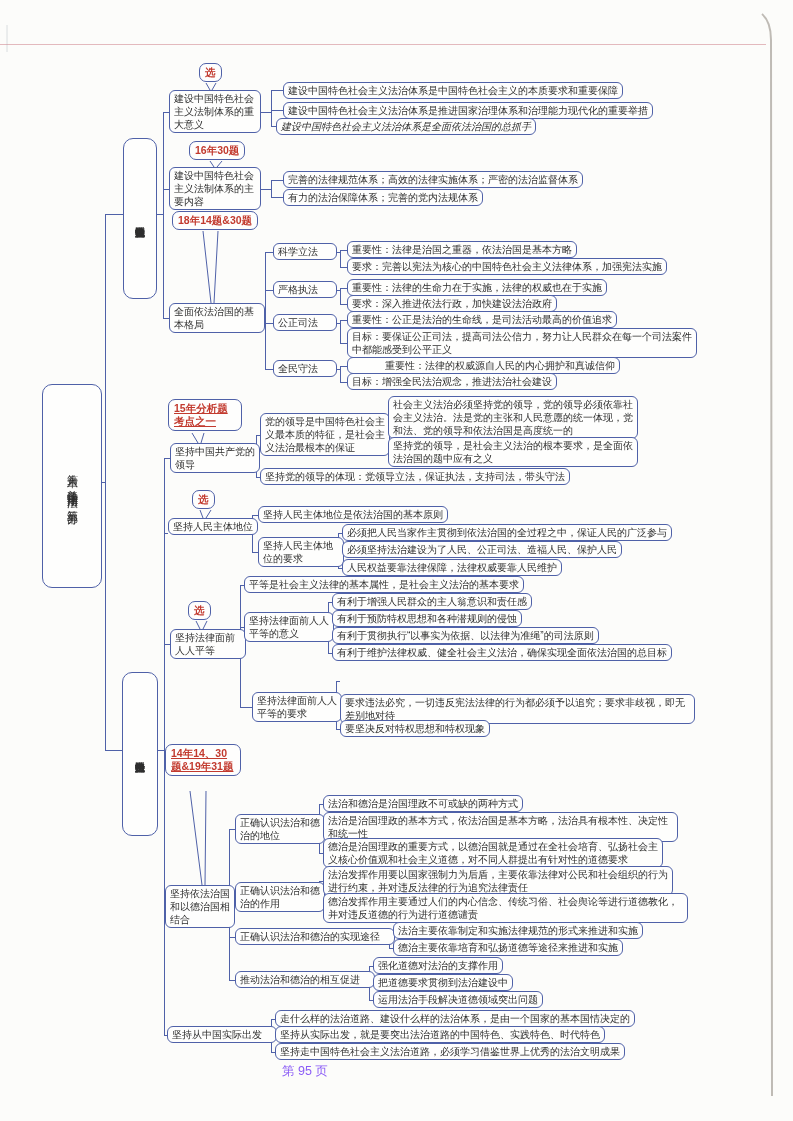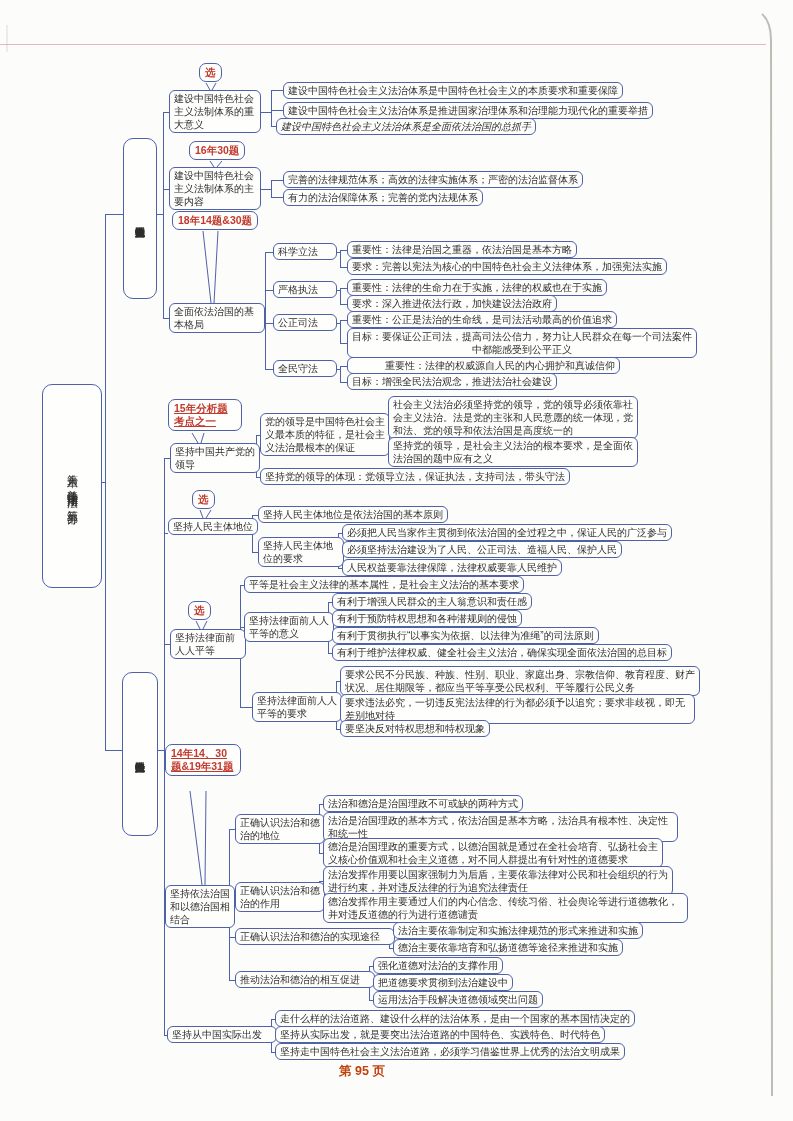--- a/index.html
+++ b/index.html
@@ -8,22 +8,22 @@
   #wires{position:absolute;left:0;top:0;width:793px;height:1121px;pointer-events:none;}
   .nd{position:absolute;background:#fefefd;border:1px solid #4f61a8;border-radius:6px;
       padding:1px 4px;font-size:10px;line-height:13px;color:#2f2f2f;white-space:nowrap;z-index:2;}
   .wd{white-space:normal;word-break:break-all;}
   .vt{writing-mode:vertical-rl;text-orientation:upright;white-space:normal;display:flex;
       align-items:center;justify-content:center;letter-spacing:1px;border-radius:10px;padding:3px 2px;}
   .tg{position:absolute;background:#fefefd;border:1px solid #4f61a8;border-radius:7px;
       padding:2px 5px;font-size:10.5px;line-height:13px;color:#c23a2e;font-weight:bold;
       white-space:nowrap;z-index:3;}
   .tgw{white-space:normal;word-break:break-all;text-decoration:underline;}
-  #footer{position:absolute;left:282px;top:1063px;width:160px;text-align:center;
-      font-size:12.5px;font-weight:bold;color:#c2410c;z-index:2;}
+  #footer{position:absolute;left:282px;top:1063px;width:160px;text-align:left;
+      font-size:12.5px;font-weight:normal;color:#8b5cf6;z-index:2;}
 </style>
 </head>
 <body>
 
 <div id="page">
 
 <svg id="wires" viewBox="0 0 793 1121">
 
   <line x1="0" y1="44.5" x2="766" y2="44.5" stroke="#e3b9bd" stroke-width="1"></line>
   <line x1="7" y1="25" x2="7" y2="52" stroke="#9aa4b0" stroke-width="1" opacity="0.35"></line>
@@ -180,21 +180,21 @@
 <div class="nd wd" style="left:273px;top:243px;width:54px;">科学立法</div>
 <div class="nd" style="left:347px;top:241px;">重要性：法律是治国之重器，依法治国是基本方略</div>
 <div class="nd" style="left:347px;top:258px;">要求：完善以宪法为核心的中国特色社会主义法律体系，加强宪法实施</div>
 
 <div class="nd wd" style="left:273px;top:281px;width:54px;">严格执法</div>
 <div class="nd" style="left:347px;top:279px;">重要性：法律的生命力在于实施，法律的权威也在于实施</div>
 <div class="nd" style="left:347px;top:295px;">要求：深入推进依法行政，加快建设法治政府</div>
 
 <div class="nd wd" style="left:273px;top:314px;width:54px;">公正司法</div>
 <div class="nd" style="left:347px;top:311px;">重要性：公正是法治的生命线，是司法活动最高的价值追求</div>
-<div class="nd wd" style="left:347px;top:328px;width:340px;text-align:center;">目标：要保证公正司法，提高司法公信力，努力让人民群众在每一个司法案件中都能感受到公平正义</div>
+<div class="nd wd" style="left:347px;top:328px;width:340px;">目标：要保证公正司法，提高司法公信力，努力让人民群众在每一个司法案件中都能感受到公平正义</div>
 
 <div class="nd wd" style="left:273px;top:360px;width:54px;">全民守法</div>
 <div class="nd" style="left:347px;top:357px;padding-left:37px;">重要性：法律的权威源自人民的内心拥护和真诚信仰</div>
 <div class="nd" style="left:347px;top:373px;">目标：增强全民法治观念，推进法治社会建设</div>
 
 <div class="tg tgw" style="left:168px;top:399px;width:62px;">15年分析题考点之一</div>
 <div class="nd wd" style="left:170px;top:443px;width:80px;">坚持中国共产党的领导</div>
 <div class="nd wd" style="left:260px;top:413px;width:120px;">党的领导是中国特色社会主义最本质的特征，是社会主义法治最根本的保证</div>
 <div class="nd wd" style="left:388px;top:396px;width:240px;">社会主义法治必须坚持党的领导，党的领导必须依靠社会主义法治。法是党的主张和人民意愿的统一体现，党和法、党的领导和依法治国是高度统一的</div>
 <div class="nd wd" style="left:388px;top:437px;width:240px;">坚持党的领导，是社会主义法治的根本要求，是全面依法治国的题中应有之义</div>
@@ -210,21 +210,20 @@
 
 <div class="tg" style="left:188px;top:601px;">选</div>
 <div class="nd wd" style="left:170px;top:629px;width:66px;">坚持法律面前人人平等</div>
 <div class="nd" style="left:244px;top:576px;">平等是社会主义法律的基本属性，是社会主义法治的基本要求</div>
 <div class="nd wd" style="left:244px;top:612px;width:80px;">坚持法律面前人人平等的意义</div>
 <div class="nd" style="left:332px;top:593px;">有利于增强人民群众的主人翁意识和责任感</div>
 <div class="nd" style="left:332px;top:610px;">有利于预防特权思想和各种潜规则的侵蚀</div>
 <div class="nd" style="left:332px;top:627px;">有利于贯彻执行“以事实为依据、以法律为准绳”的司法原则</div>
 <div class="nd" style="left:332px;top:644px;">有利于维护法律权威、健全社会主义法治，确保实现全面依法治国的总目标</div>
 <div class="nd wd" style="left:252px;top:692px;width:80px;">坚持法律面前人人平等的要求</div>
-<div class="nd wd" style="left:340px;top:666px;width:350px;">要求公民不分民族、种族、性别、职业、家庭出身、宗教信仰、教育程度、财产状况、居住期限等，都应当平等享受公民权利、平等履行公民义务</div>
 <div class="nd wd" style="left:340px;top:694px;width:345px;">要求违法必究，一切违反宪法法律的行为都必须予以追究；要求非歧视，即无差别地对待</div>
 <div class="nd" style="left:340px;top:720px;">要坚决反对特权思想和特权现象</div>
 
 <div class="tg tgw" style="left:165px;top:744px;width:64px;">14年14、30题&amp;19年31题</div>
 <div class="nd wd" style="left:165px;top:885px;width:60px;">坚持依法治国和以德治国相结合</div>
 
 <div class="nd wd" style="left:235px;top:814px;width:80px;">正确认识法治和德治的地位</div>
 <div class="nd" style="left:323px;top:795px;">法治和德治是治国理政不可或缺的两种方式</div>
 <div class="nd wd" style="left:323px;top:812px;width:345px;">法治是治国理政的基本方式，依法治国是基本方略，法治具有根本性、决定性和统一性</div>
 <div class="nd wd" style="left:323px;top:838px;width:330px;">德治是治国理政的重要方式，以德治国就是通过在全社会培育、弘扬社会主义核心价值观和社会主义道德，对不同人群提出有针对性的道德要求</div>

